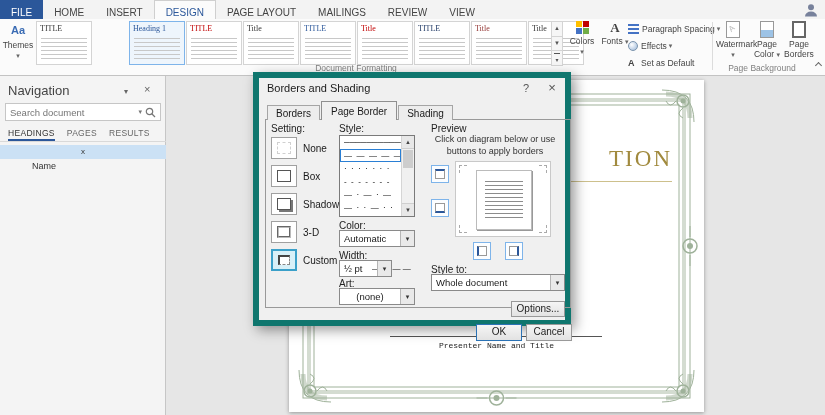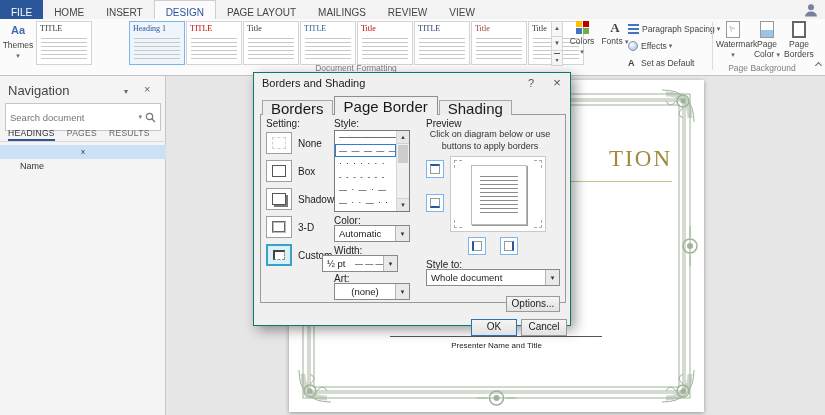--- a/index.html
+++ b/index.html
@@ -51,47 +51,47 @@
   .stack-row .dd { font-size:7px; color:#666; margin-left:2px; }
 
   .ribbon-collapse { position:absolute; left:812px; top:42px; width:12px; height:10px; }
   .chev-up { display:block; width:5px; height:5px; border-left:1px solid #666; border-top:1px solid #666; transform:rotate(45deg); margin:2px auto; }
 
   
   .nav { position:absolute; left:0; top:76px; width:166px; height:339px; background:#f4f4f4; border-right:1px solid #c6c6c6; z-index:5; }
   .nav-title { position:absolute; left:8px; top:7px; font-size:13px; color:#444; }
   .nav-dd { position:absolute; left:124px; top:11px; font-size:8px; color:#666; }
   .nav-close { position:absolute; left:144px; top:7px; font-size:11px; color:#666; }
-  .nav-search { position:absolute; left:5px; top:27px; width:156px; height:28px; background:#fff; border:1px solid #c6c6c6; display:flex; align-items:center; }
+  .nav-search { position:absolute; left:5px; top:27px; width:156px; height:18px; background:#fff; border:1px solid #c6c6c6; display:flex; align-items:center; }
   .nav-search input { flex:1; min-width:0; border:none; outline:none; background:transparent; font-size:9.5px; padding:0 4px; color:#333; font-family:inherit; }
   .search-dd { font-size:7px; color:#777; margin-right:3px; }
   .search-ic { margin-right:4px; display:flex; }
   .nav-tabs { position:absolute; left:0; top:49px; width:166px; height:17px; border-bottom:1px solid #d9d9d9; display:flex; padding-left:8px; }
   .ntab { font-size:8.5px; color:#666; margin-right:12px; line-height:16px; letter-spacing:.3px; }
   .ntab.active { color:#333; border-bottom:2px solid #2b579a; }
   .nav-items { position:absolute; left:0; top:69px; width:166px; }
-  .nav-item { font-size:9px; color:#333; height:14px; line-height:14px; padding-left:20px; }
+  .nav-item { font-size:9px; color:#333; height:14px; line-height:14px; padding-left:32px; }
   .nav-item.sel { background:#cbe1f5; padding-left:0; text-align:center; font-size:8px; }
 
   
   .docarea { position:absolute; left:166px; top:76px; width:659px; height:339px; background:#e6e6e6; }
   .page { position:absolute; left:123px; top:4px; width:415px; height:332px; background:#fff; box-shadow:0 1px 4px rgba(0,0,0,.35); }
   .cert-title { position:absolute; right:32px; top:66px; font-family:"Liberation Serif",serif; font-size:23px; letter-spacing:2px; color:#a18a3e; }
   .cert-rule { position:absolute; left:150px; right:32px; top:101px; height:1px; background:#cdc08c; }
   .sig-line { position:absolute; left:101px; top:256px; width:212px; height:1px; background:#555; }
-  .sig-text { position:absolute; left:0; right:0; top:261px; text-align:center; font-family:Liberation Sans, sans-serif; font-size:8px; color:#222; }
+  .sig-text { position:absolute; left:0; right:0; top:261px; text-align:center; font-family:Liberation Mono, monospace; font-size:8px; color:#222; }
 
   
-  .dlg { position:absolute; left:253px; top:72px; width:318px; height:254px; background:#f0f0f0; border:1px solid #0f766e; box-shadow:4px 4px 12px rgba(0,0,0,.4); z-index:50; font-size:10px; color:#1a1a1a; }
+  .dlg { position:absolute; left:253px; top:72px; width:318px; height:254px; background:#f0f0f0; border:6px solid #0f766e; box-shadow:4px 4px 12px rgba(0,0,0,.4); z-index:50; font-size:10px; color:#1a1a1a; }
   .dlg-title { position:absolute; left:8px; top:4px; font-size:11px; }
   .dlg-help, .dlg-close { position:absolute; top:1px; width:24px; height:18px; text-align:center; line-height:18px; color:#555; font-size:11px; }
   .dlg-help { right:27px; }
   .dlg-close { right:1px; font-size:13px; }
   .dtabs { position:absolute; left:8px; top:23px; display:flex; align-items:flex-end; z-index:6; }
-  .dtab { font-size:15px; padding:2px 8px; background:#ededed; border:1px solid #a5a5a5; border-bottom:none; margin-right:1px; height:15px; line-height:12px; }
+  .dtab { font-size:10px; padding:2px 8px; background:#ededed; border:1px solid #a5a5a5; border-bottom:none; margin-right:1px; height:15px; line-height:12px; }
   .dtab.active { background:#f0f0f0; border-color:#8f8f8f; height:19px; line-height:15px; padding:2px 9px; }
   .dpanel { position:absolute; left:6px; top:41px; width:306px; height:189px; border:1px solid #999; }
   .dlbl { position:absolute; font-size:10px; color:#222; }
 
   .setlist { position:absolute; left:12px; top:58px; }
   .set-item { display:flex; align-items:center; height:24px; margin-bottom:4px; width:64px; }
   .set-icon { width:26px; height:22px; background:#fff; border:1px solid #a0a0a0; margin-right:6px; position:relative; flex:none; }
   .set-icon .mini { position:absolute; left:5px; right:5px; top:4px; bottom:4px; background:#fff; }
   .set-icon[data-type="none"] .mini { border:1px dashed #d0d0d0; }
   .set-icon[data-type="box"] .mini { border:1px solid #555; }
@@ -394,21 +394,21 @@
       </div>
     </div>
 
     <div class="dlbl" style="left:80px;top:142px;">Color:</div>
     <div class="combo" style="left:80px;top:152px;width:76px;">
       <span class="combo-val">Automatic</span>
       <span class="combo-btn">▾</span>
     </div>
 
     <div class="dlbl" style="left:80px;top:172px;">Width:</div>
-    <div class="combo" style="left:68px;top:182px;width:76px;">
+    <div class="combo" style="left:80px;top:182px;width:53px;">
       <span class="combo-val">½ pt</span>
       <span class="dash-sample">— — — —</span>
       <span class="combo-btn">▾</span>
     </div>
 
     <div class="dlbl" style="left:80px;top:200px;">Art:</div>
     <div class="combo" style="left:80px;top:210px;width:76px;">
       <span class="combo-val center">(none)</span>
       <span class="combo-btn">▾</span>
     </div>

